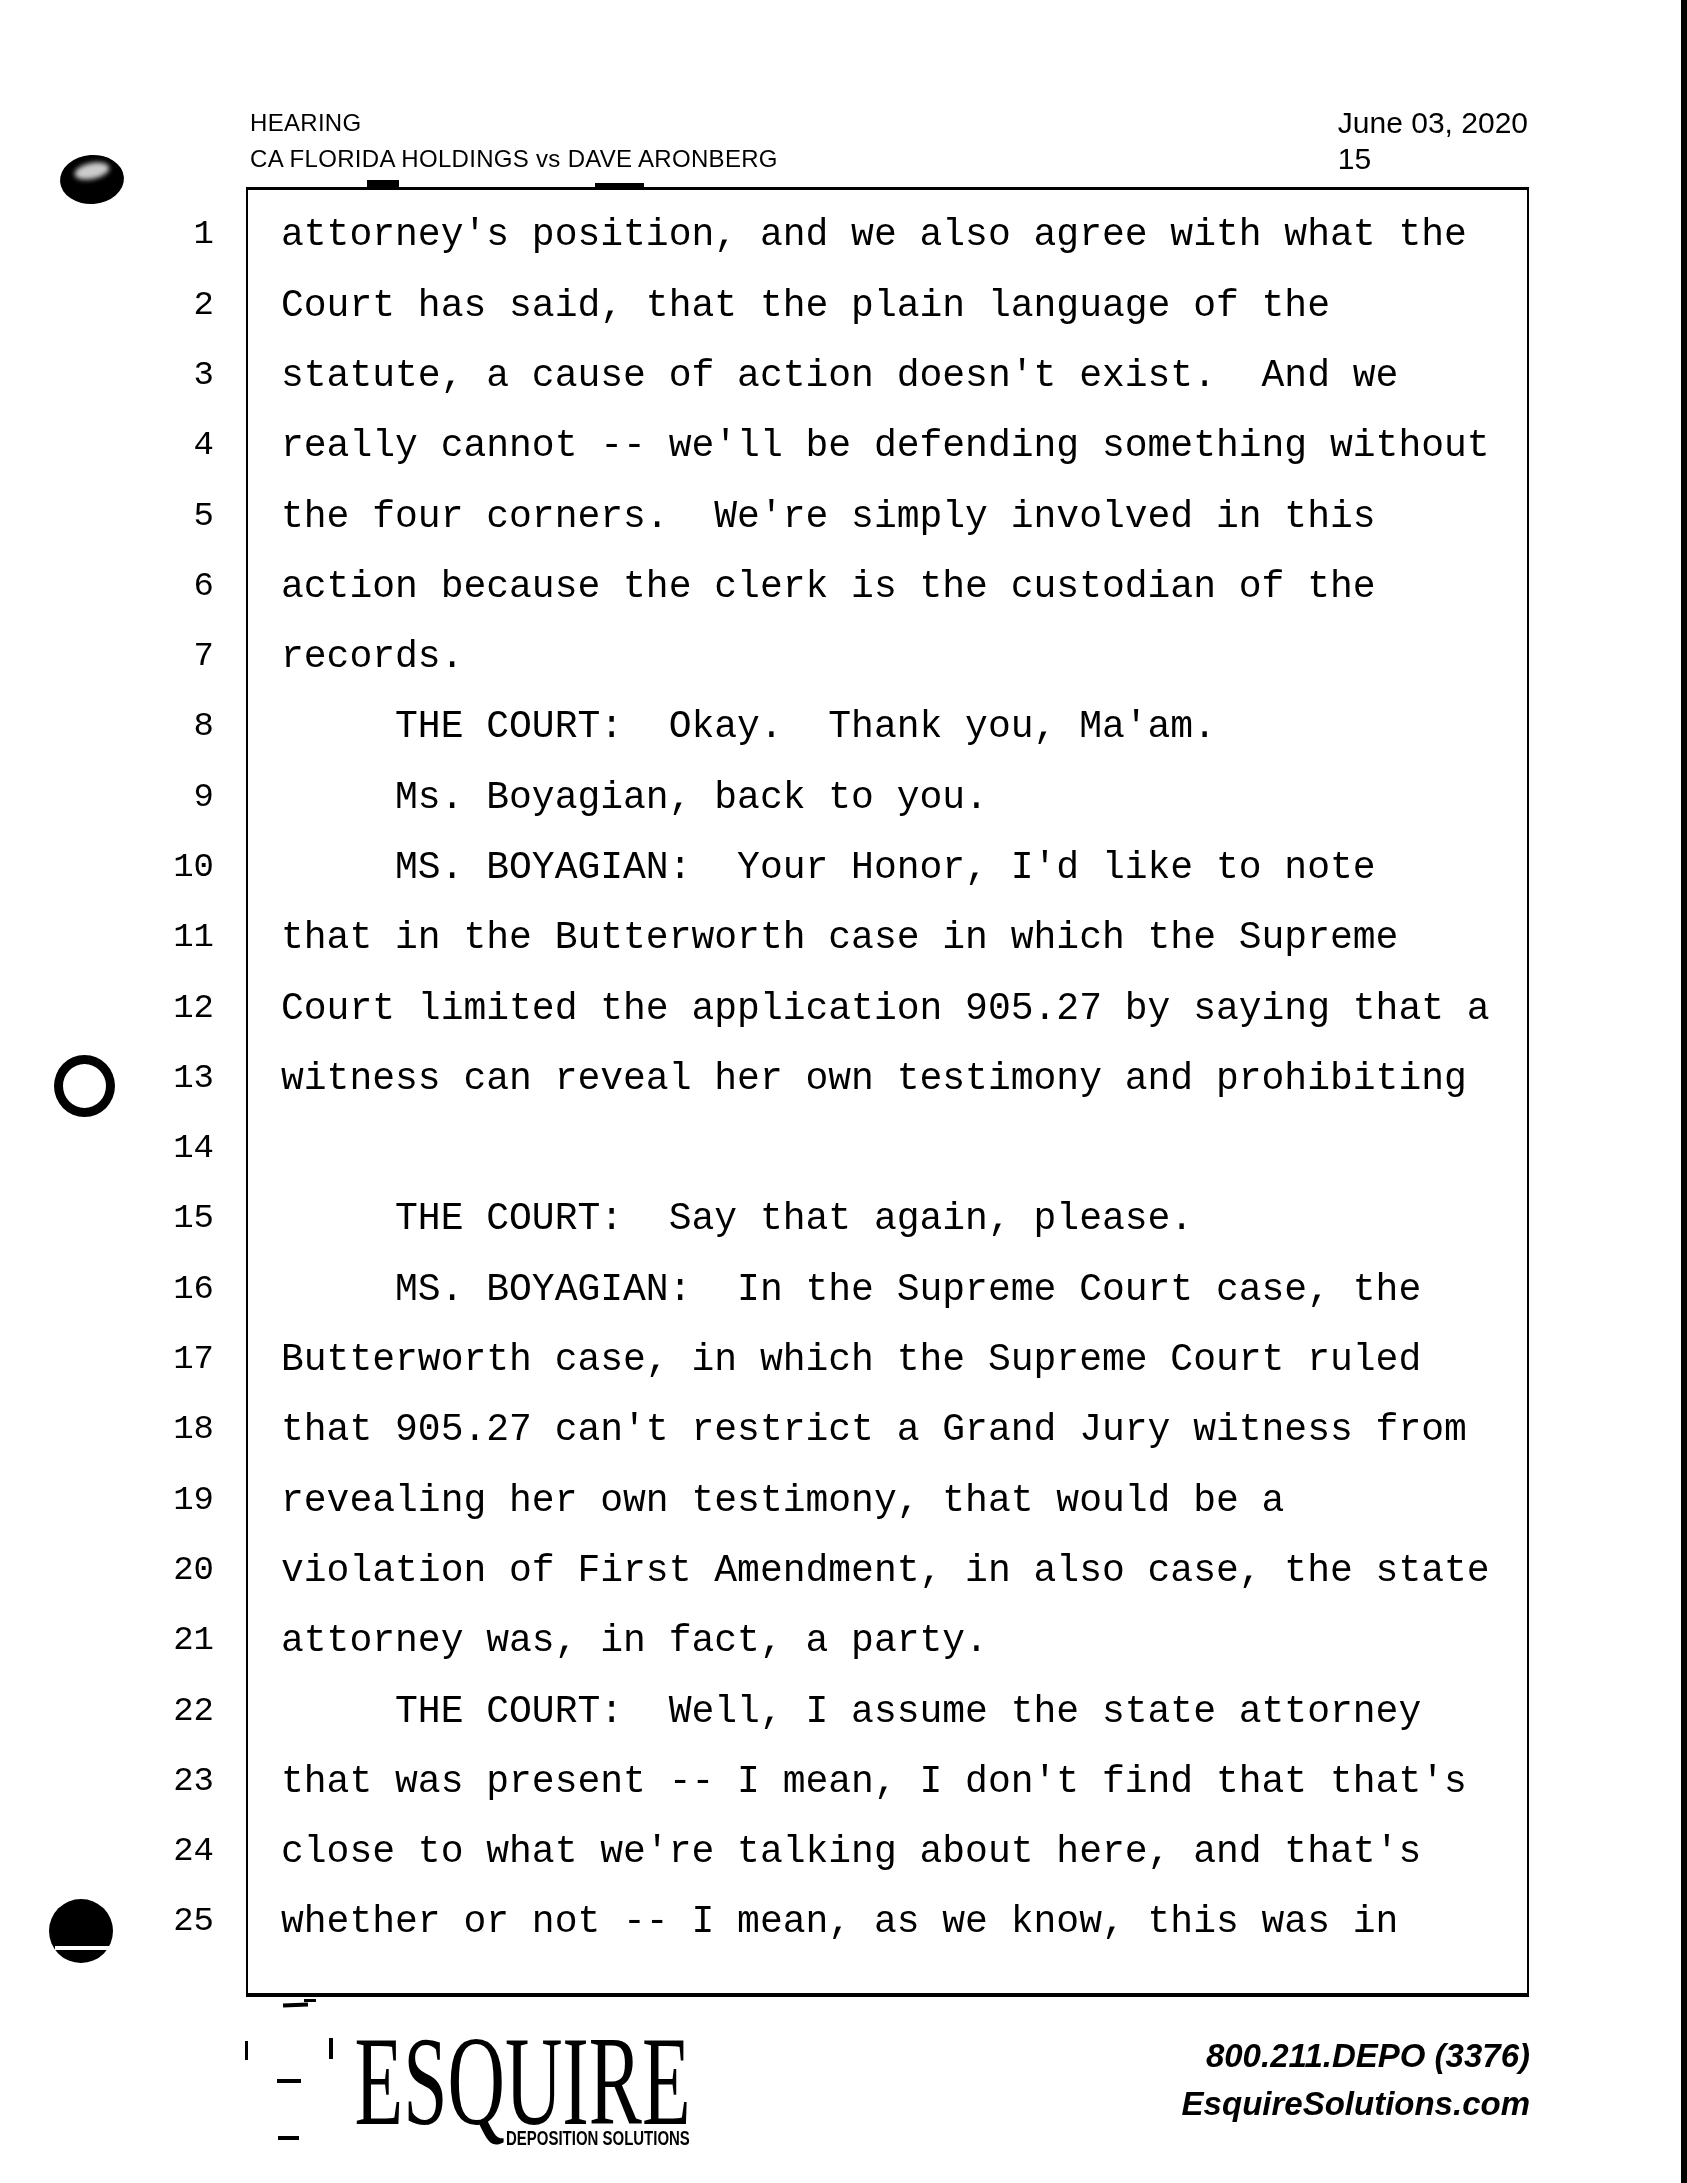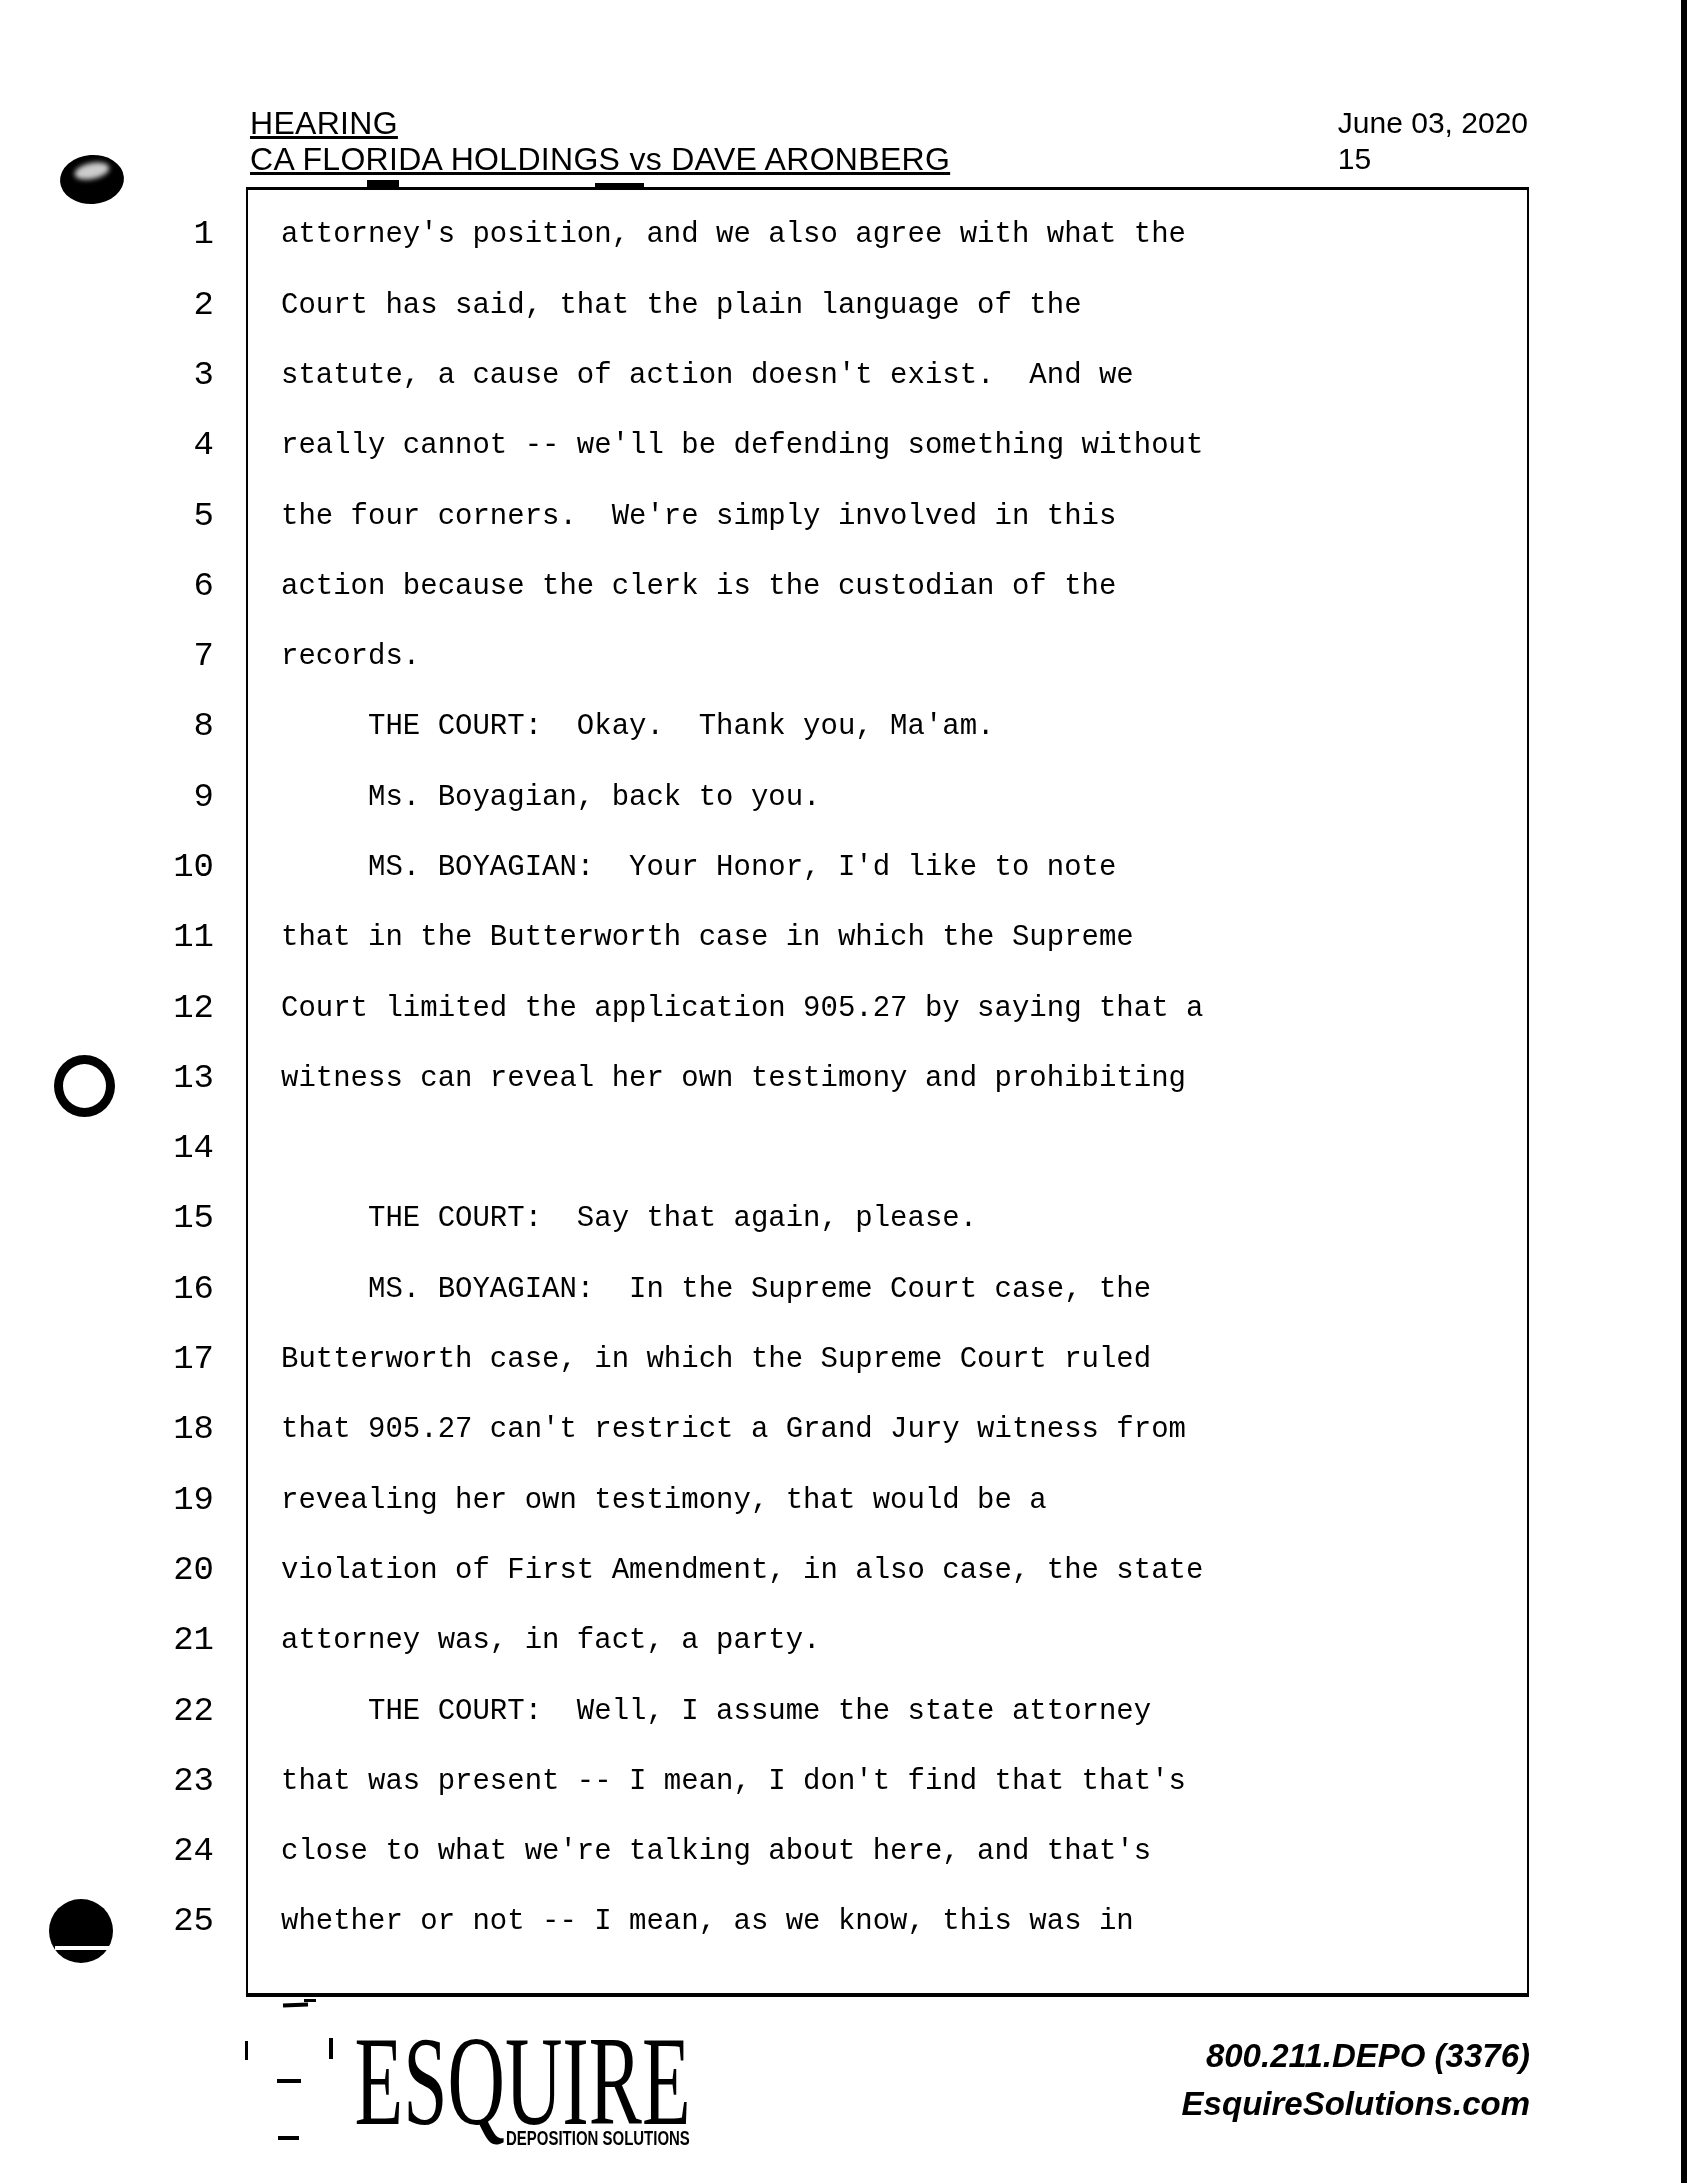--- a/index.html
+++ b/index.html
@@ -12,23 +12,22 @@
     overflow:hidden;
   }
   
   .edge-strip{
     position:absolute;right:0;top:0;width:6px;height:2183px;
     background:#000;
   }
   
   .header-left{
     position:absolute;left:250px;top:105px;
-    font-size:32px;line-height:36px;letter-spacing:0.3px;
+    font-size:24px;line-height:36px;letter-spacing:0.3px;
     white-space:nowrap;
-    text-decoration:underline;
   }
   .header-right{
     position:absolute;right:159px;top:105px;
     font-size:30px;line-height:36px;
     white-space:nowrap;
   }
   
   .textbox{
     position:absolute;left:246px;top:187px;
     width:1283px;height:1810px;
@@ -44,21 +43,21 @@
   .row{position:absolute;left:0;width:1687px;height:41px;}
   .row .num{
     position:absolute;left:136px;width:78px;
     text-align:right;
     font-family:"Liberation Mono","DejaVu Sans Mono",monospace;
     font-size:34px;line-height:41px;
   }
   .row .txt{
     position:absolute;left:281px;
     font-family:"Liberation Mono","DejaVu Sans Mono",monospace;
-    font-size:29px;line-height:41px;
+    font-size:38px;line-height:41px;
     white-space:pre;letter-spacing:0;
   }
   
   .punch{position:absolute;background:#000;border-radius:50%;}
   .punch-speck{
     position:absolute;left:24%;top:16%;width:55%;height:32%;
     background:#fff;border-radius:50%;opacity:.8;
     filter:blur(2.6px);transform:rotate(-8deg);
   }
   .punch-ring{

